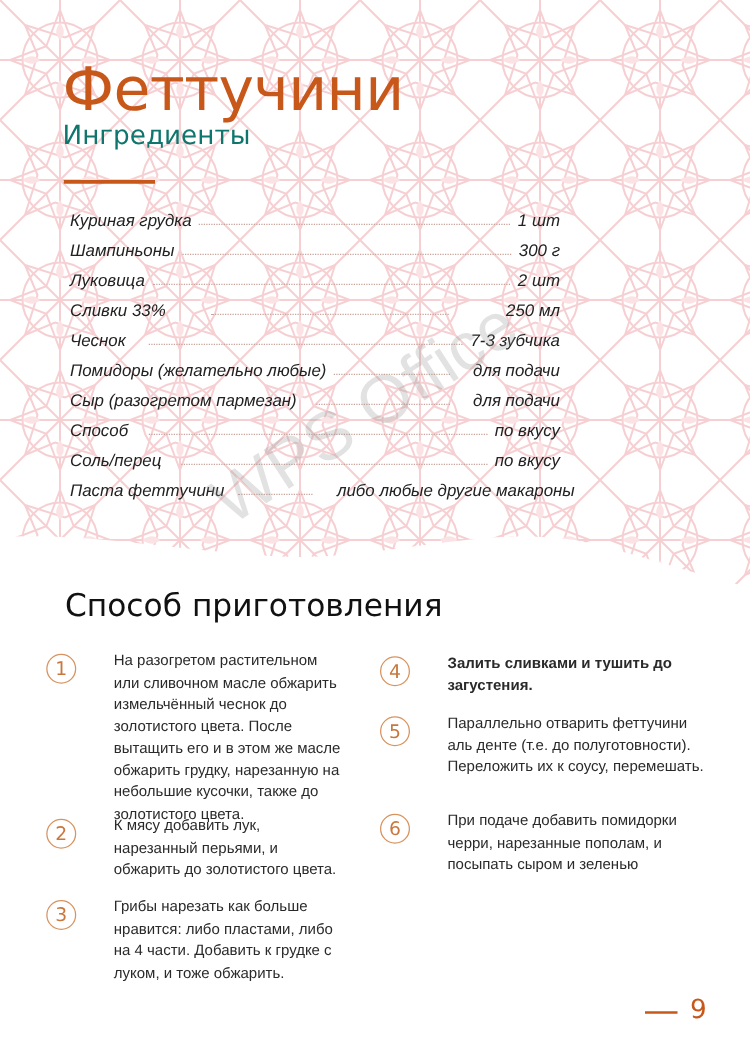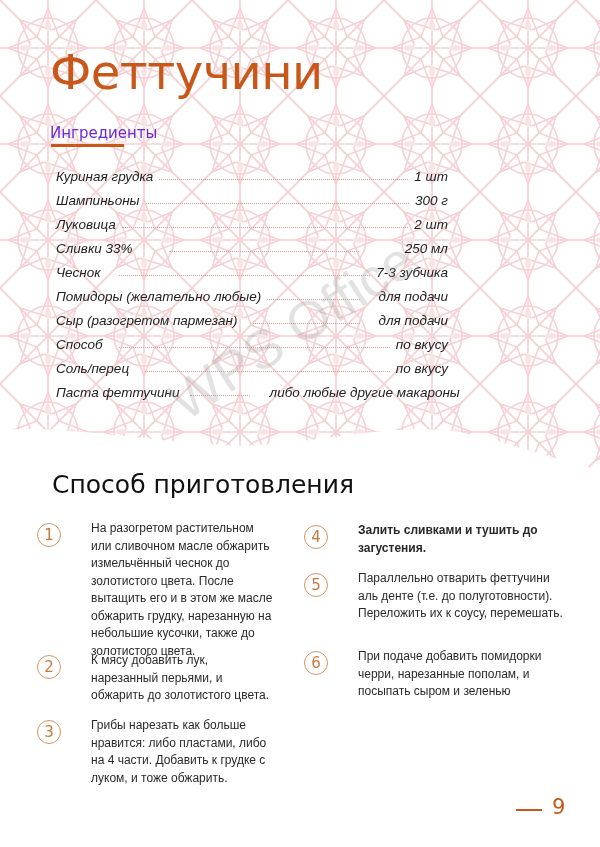--- a/index.html
+++ b/index.html
@@ -15,23 +15,23 @@
   }
   .page { position: absolute; inset: 0; z-index: 1; }
 
   .title {
     position: absolute; left: 50px; top: 44px;
     font-family: "DejaVu Sans", sans-serif; font-weight: normal;
     font-size: 48px; letter-spacing: -0.5px;
     color: #c8581a;
   }
   .ing-heading {
-    position: absolute; left: 50px; top: 124px;
-    font-family: "DejaVu Sans", sans-serif; font-size: 15px;
-    color: #6d28d9;
+    position: absolute; left: 50px; top: 96px;
+    font-family: "DejaVu Sans", sans-serif; font-size: 21px;
+    color: #0f766e;
   }
   .ing-underline {
     position: absolute; left: 51px; top: 144px; width: 73px; height: 3px;
     background: #c8581a;
   }
 
   .ing-list { position: absolute; left: 56px; top: 160px; width: 392px; }
   .ing-row {
     position: relative; height: 24px; display: flex; align-items: flex-end;
     font-style: italic; font-size: 13.5px; color: #222;

